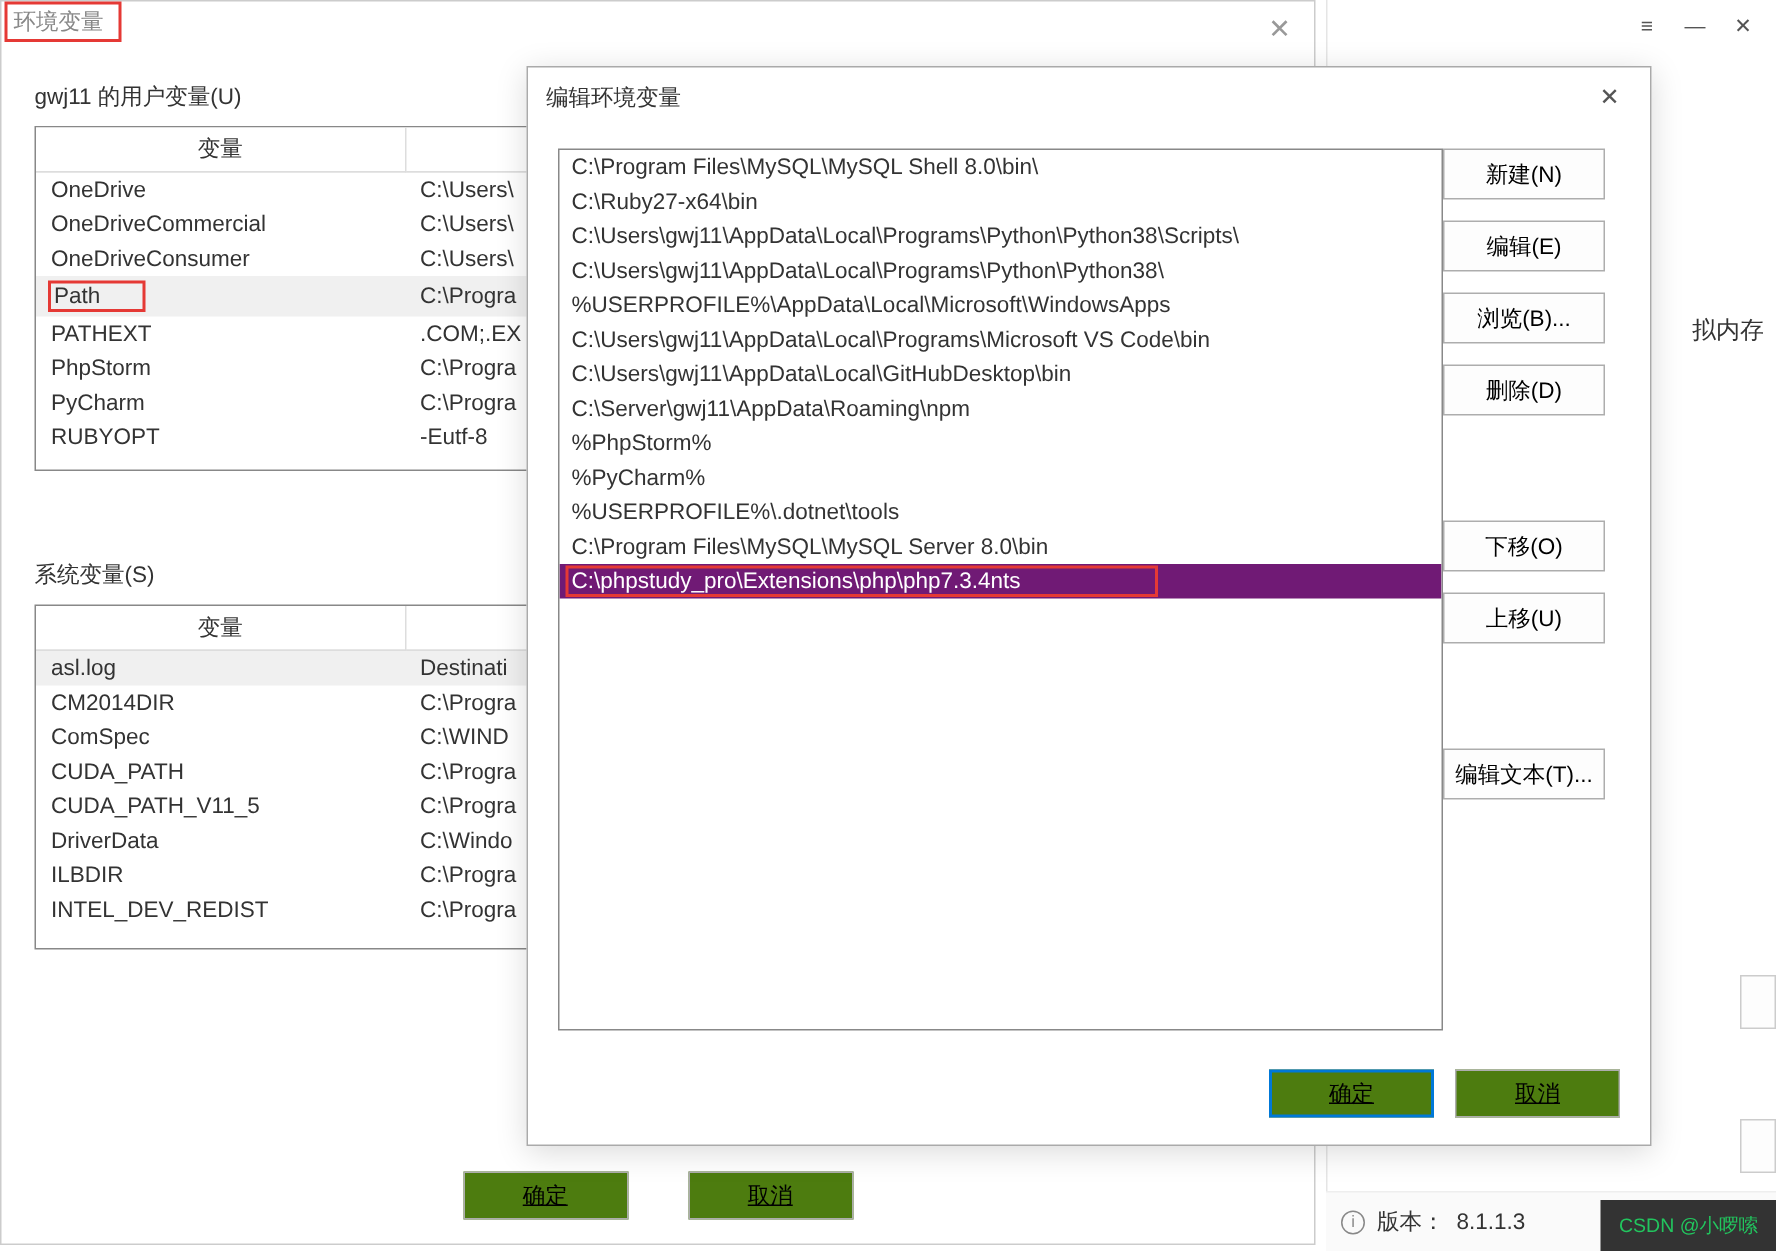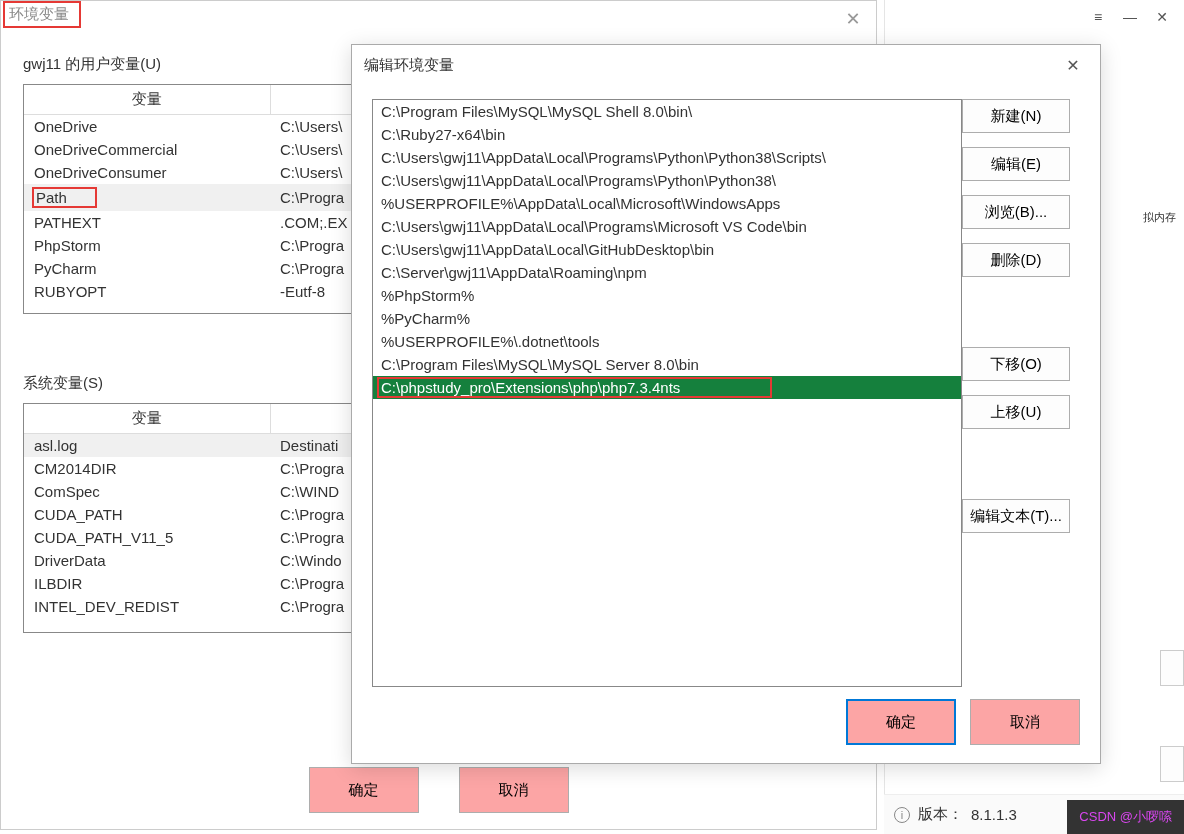--- a/index.html
+++ b/index.html
@@ -2,62 +2,62 @@
 <html><head>
   <meta charset="utf-8">
   <style>
     * { box-sizing: border-box; margin: 0; padding: 0; font-family: "Microsoft YaHei", "Segoe UI", Tahoma, sans-serif; }
     body { background: #fff; width: 1184px; height: 834px; position: relative; overflow: hidden; font-size: 15px; color: #333; }
     
     
     .bg-panel { position: absolute; top: 0; right: 0; width: 300px; height: 834px; background: #fff; border-left: 1px solid #e5e5e5; }
     .bg-titlebar { position: absolute; top: 0; right: 0; width: 300px; height: 34px; display: flex; justify-content: flex-end; align-items: center; gap: 4px; padding-right: 8px; }
     .bg-icon { width: 28px; height: 28px; display: flex; align-items: center; justify-content: center; color: #555; font-size: 14px; }
-    .bg-text1 { position: absolute; top: 210px; right: 8px; font-size: 11px; }
+    .bg-text1 { position: absolute; top: 210px; right: 8px; font-size: 16px; }
     .bg-footer { position: absolute; bottom: 0; right: 0; width: 300px; height: 40px; display: flex; align-items: center; gap: 8px; padding-left: 10px; background: #fafafa; border-top: 1px solid #eee; }
     .bg-footer .info-icon { width:16px; height:16px; border:1px solid #888; border-radius:50%; display:flex; align-items:center; justify-content:center; font-size:11px; color:#888; }
-    .bg-footer .dark { background:#333; color:#d946ef; padding: 8px 12px; position:absolute; right:0; bottom:0; font-size:13px; }
+    .bg-footer .dark { background:#333; color:#22c55e; padding: 8px 12px; position:absolute; right:0; bottom:0; font-size:13px; }
     .bg-btn-frag { position: absolute; right: 0; width: 24px; height: 36px; border: 1px solid #ccc; background: #fdfdfd; }
     
     
     .env-window {
       position: absolute; top: 0; left: 0; width: 877px; height: 830px;
       background: #fff; border: 1px solid #ccc;
     }
     .env-title-bar { height: 36px; display: flex; align-items: flex-start; padding-left: 2px; }
     .env-title { border: 2px solid #e53935; padding: 2px 10px 2px 4px; color: #888; font-size: 15px; }
     .env-close { position: absolute; top: 4px; right: 8px; width: 30px; height: 28px; display: flex; align-items: center; justify-content: center; color: #999; font-size: 18px; cursor: pointer; }
     
     .group-label { padding: 18px 0 10px 22px; font-size: 15px; }
     
     .var-table { margin: 0 22px; border: 1px solid #888; width: 832px; }
     .var-table table { width: 100%; border-collapse: collapse; }
     .var-table th { text-align: center; font-weight: normal; padding: 5px 10px; border-right: 1px solid #ddd; border-bottom: 1px solid #ddd; font-size: 15px; background: #fff; }
     .var-table th:first-child { width: 246px; }
     .var-table td { padding: 3px 10px; font-size: 15px; white-space: nowrap; overflow: hidden; }
     .var-table tr.selected td { background: #f0f0f0; }
     .path-highlight { border: 2px solid #e53935; display: inline-block; padding: 0 28px 0 2px; margin-left: -2px; }
-    .win-btn { width: 110px; height: 46px; border: 1px solid #adadad; background: #fca5a5; font-size: 15px; cursor: pointer; }
+    .win-btn { width: 110px; height: 32px; border: 1px solid #adadad; background: #4d7c0f; font-size: 15px; cursor: pointer; text-decoration: underline; }
     .win-btn.primary { border: 2px solid #0078d7; }
     
     .env-main-buttons { position: absolute; bottom: 16px; width: 100%; display: flex; justify-content: center; gap: 40px; }
     
     
     .edit-dialog {
       position: absolute; top: 44px; left: 351px; width: 750px; height: 720px;
       background: #fff; border: 1px solid #aaa; box-shadow: 0 4px 20px rgba(0,0,0,0.15);
     }
     .edit-title-bar { height: 40px; display: flex; align-items: center; justify-content: space-between; padding: 0 12px; }
     .edit-title { font-size: 15px; }
     .edit-close { width: 30px; height: 28px; display: flex; align-items: center; justify-content: center; color: #555; font-size: 16px; cursor: pointer; }
     
     .edit-body { display: flex; padding: 14px 20px; }
     .path-list { flex: 1; border: 1px solid #888; height: 588px; overflow: hidden; }
     .path-item { padding: 3px 8px; font-size: 15px; white-space: nowrap; overflow: hidden; cursor: default; }
-    .path-item.selected { background: #15803d; color: #fff; position: relative; }
+    .path-item.selected { background: #701a75; color: #fff; position: relative; }
     .path-item.selected .sel-text { border: 2px solid #e53935; display: inline-block; padding: 0 90px 0 2px; margin: -2px 0 -2px -4px; }
     
     .side-buttons { display: flex; flex-direction: column; gap: 14px; width: 118px; }
     .side-buttons .spacer { height: 42px; }
     .side-btn { width: 108px; height: 34px; border: 1px solid #adadad; background: #fdfdfd; font-size: 15px; cursor: pointer; }
     
     .edit-footer { position: absolute; bottom: 18px; right: 20px; display: flex; gap: 14px; }
   </style>
 </head>
 <body>

